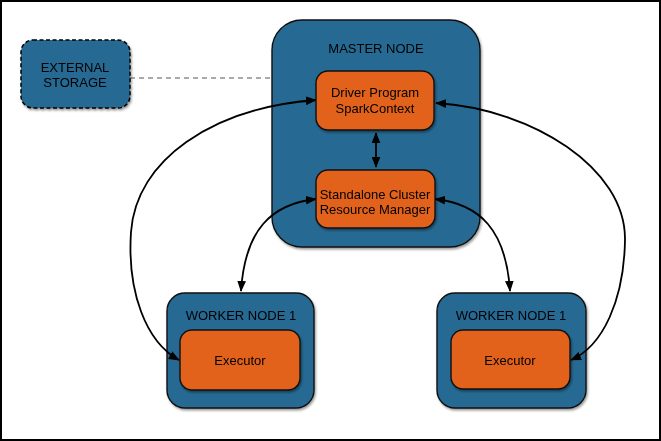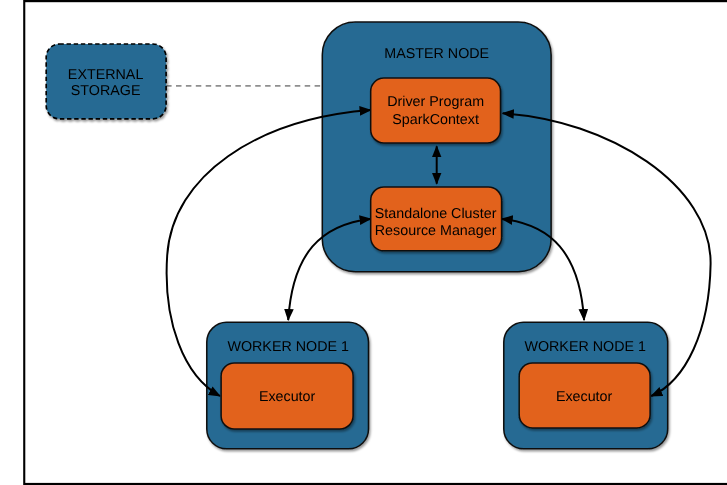--- a/index.html
+++ b/index.html
@@ -1,20 +1,19 @@
 <!DOCTYPE html>
 <html><head>
 <meta charset="utf-8">
 <style>
   html, body { margin: 0; padding: 0; background: #ffffff; }
   .stage {
     width: 574px; height: 441px;
     position: relative;
     font-family: "Liberation Sans", sans-serif;
-    padding-left: 21px;
   }
   svg { display: block; }
   svg text {
     font-family: "Liberation Sans", sans-serif;
     font-size: 13px;
     fill: #000000;
     text-anchor: middle;
   }
   .node-rect { stroke: #111111; stroke-width: 1.4; }
   .dashed-rect { stroke: #000000; stroke-width: 1.5; stroke-dasharray: 4 2.5; }

